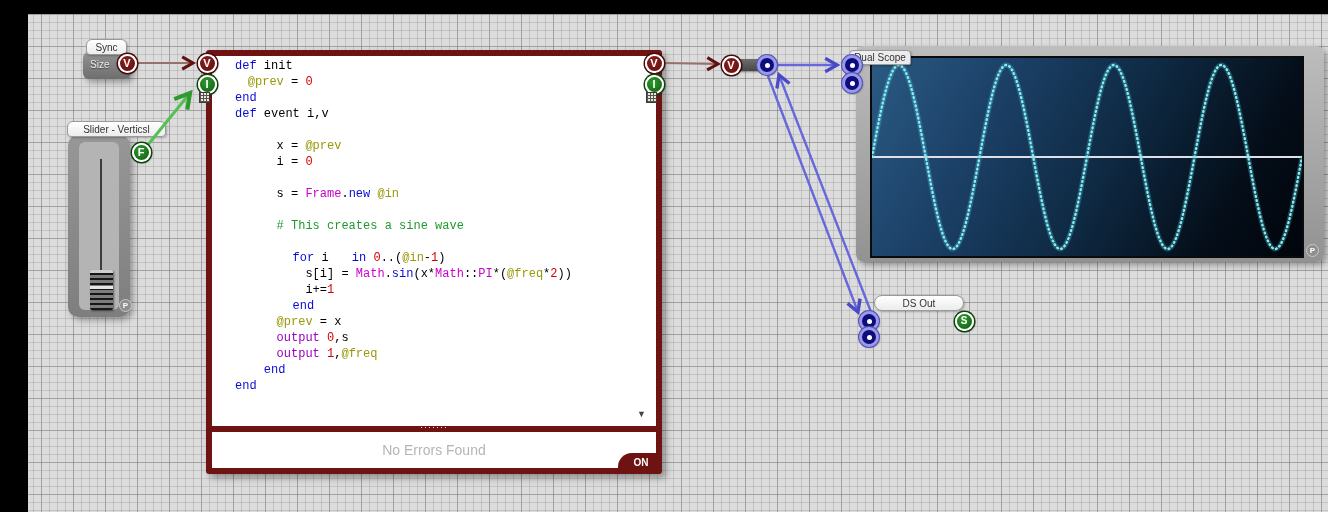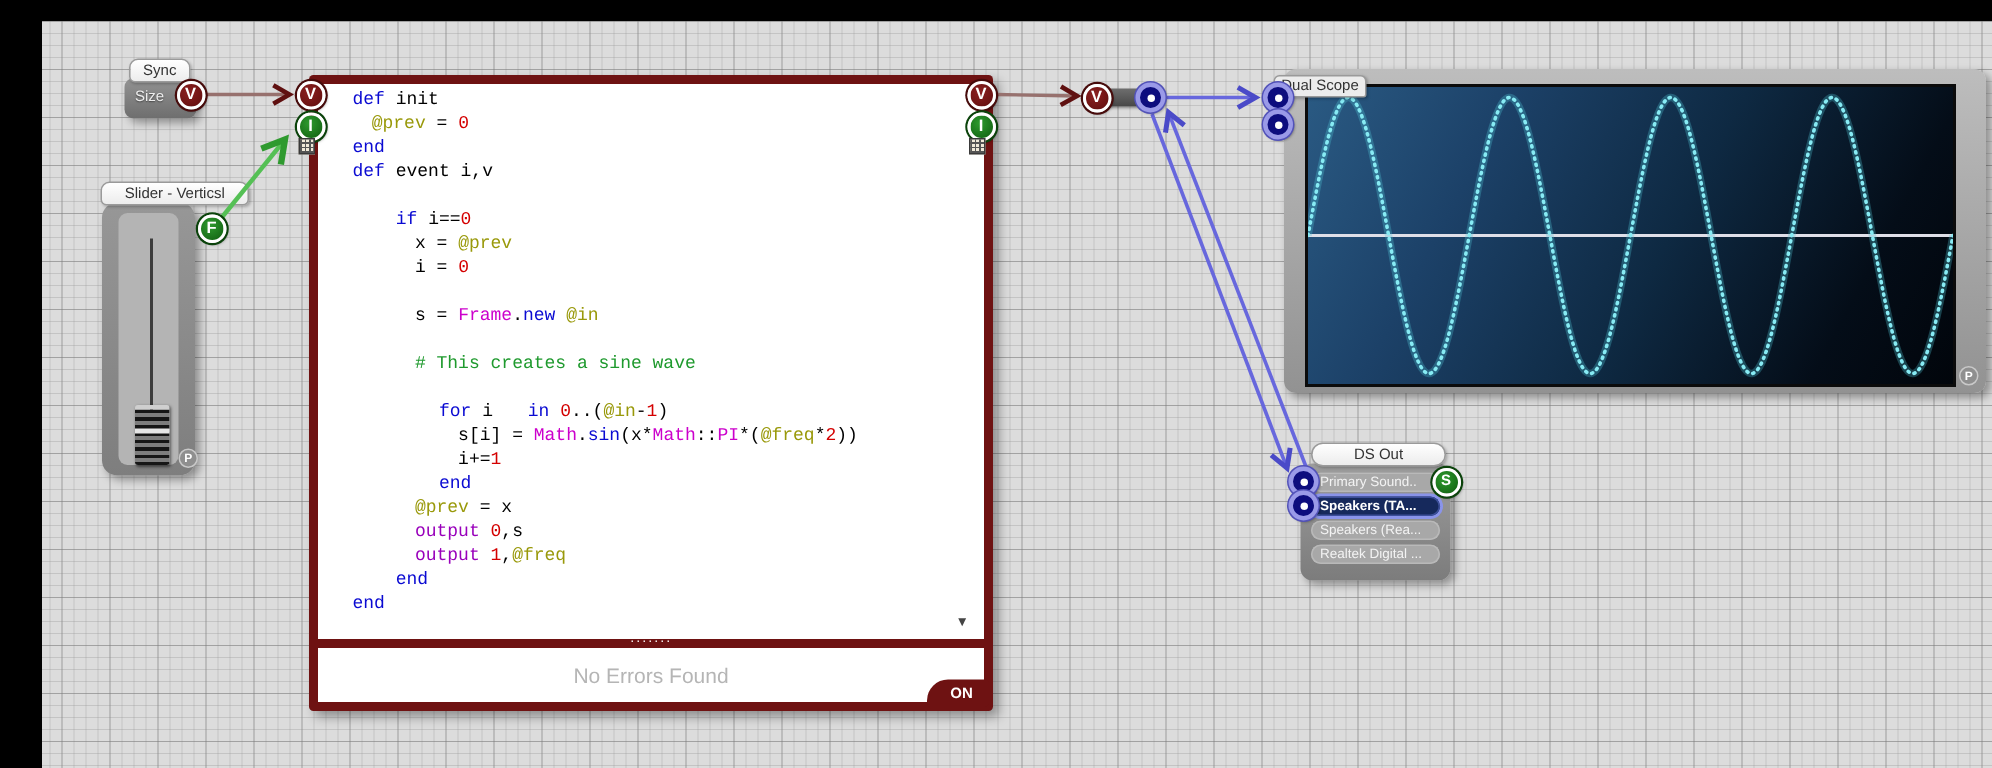--- a/index.html
+++ b/index.html
@@ -119,21 +119,20 @@
     <div class="pbadge" style="left:51px;top:164px;">P</div>
   </div>
 
   <div class="code-node">
     <div class="code-area">
         <div class="cl"><span class="tok-kw">def</span><span class="tok-pl"> init</span></div>
         <div class="cl"><span class="tok-pl">    </span><span class="tok-ivar">@prev</span><span class="tok-pl"> = </span><span class="tok-num">0</span></div>
         <div class="cl"><span class="tok-kw">end</span></div>
         <div class="cl"><span class="tok-kw">def</span><span class="tok-pl"> event i,v</span></div>
         <div class="cl">&nbsp;</div>
-        <div class="cl"><span class="tok-pl">    </span><span class="tok-kw">if</span><span class="tok-pl"> i==</span><span class="tok-num">0</span></div>
         <div class="cl"><span class="tok-pl">        x = </span><span class="tok-ivar">@prev</span></div>
         <div class="cl"><span class="tok-pl">        i = </span><span class="tok-num">0</span></div>
         <div class="cl">&nbsp;</div>
         <div class="cl"><span class="tok-pl">        s = </span><span class="tok-const">Frame</span><span class="tok-pl">.</span><span class="tok-meth">new</span><span class="tok-pl"> </span><span class="tok-ivar">@in</span></div>
         <div class="cl">&nbsp;</div>
         <div class="cl"><span class="tok-pl">        </span><span class="tok-com"># This creates a sine wave</span></div>
         <div class="cl">&nbsp;</div>
         <div class="cl"><span class="tok-pl">        </span><span class="tok-kw">for</span><span class="tok-pl"> i </span><span class="tok-kw">in</span><span class="tok-pl"> </span><span class="tok-num">0</span><span class="tok-pl">..(</span><span class="tok-ivar">@in</span><span class="tok-pl">-</span><span class="tok-num">1</span><span class="tok-pl">)</span></div>
         <div class="cl"><span class="tok-pl">            s[i] = </span><span class="tok-const">Math</span><span class="tok-pl">.</span><span class="tok-meth">sin</span><span class="tok-pl">(x*</span><span class="tok-const">Math</span><span class="tok-pl">::</span><span class="tok-const">PI</span><span class="tok-pl">*(</span><span class="tok-ivar">@freq</span><span class="tok-pl">*</span><span class="tok-num">2</span><span class="tok-pl">))</span></div>
         <div class="cl"><span class="tok-pl">            i+=</span><span class="tok-num">1</span></div>
@@ -158,28 +157,20 @@
       <div class="scope-centerline"></div>
       <svg class="scope-wave" width="430" height="198" viewBox="0 0 430 198">
         <path id="wave-glow" fill="none" stroke="#4ec7d8" stroke-opacity="0.3" stroke-width="5" d="M0.0 99.0L0.5 96.3L1.0 93.6L1.5 90.9L2.0 88.3L2.5 85.6L3.0 83.0L3.5 80.3L4.0 77.7L4.5 75.1L5.0 72.5L5.5 69.9L6.0 67.4L6.5 64.9L7.0 62.4L7.5 59.9L8.0 57.5L8.5 55.2L9.0 52.8L9.5 50.5L10.0 48.2L10.5 46.0L11.0 43.8L11.5 41.7L12.0 39.6L12.5 37.6L13.0 35.6L13.5 33.7L14.0 31.8L14.5 30.0L15.0 28.3L15.5 26.6L16.0 25.0L16.5 23.4L17.0 21.9L17.5 20.5L18.0 19.1L18.5 17.8L19.0 16.6L19.5 15.4L20.0 14.3L20.5 13.3L21.0 12.4L21.5 11.5L22.0 10.7L22.5 10.0L23.0 9.3L23.5 8.8L24.0 8.3L24.5 7.9L25.0 7.6L25.5 7.3L26.0 7.1L26.5 7.0L27.0 7.0L27.5 7.1L28.0 7.2L28.5 7.4L29.0 7.7L29.5 8.1L30.0 8.5L30.5 9.1L31.0 9.7L31.5 10.3L32.0 11.1L32.5 11.9L33.0 12.8L33.5 13.8L34.0 14.9L34.5 16.0L35.0 17.2L35.5 18.4L36.0 19.8L36.5 21.2L37.0 22.6L37.5 24.2L38.0 25.8L38.5 27.4L39.0 29.2L39.5 30.9L40.0 32.8L40.5 34.7L41.0 36.6L41.5 38.6L42.0 40.7L42.5 42.8L43.0 44.9L43.5 47.1L44.0 49.4L44.5 51.6L45.0 54.0L45.5 56.3L46.0 58.7L46.5 61.2L47.0 63.6L47.5 66.1L48.0 68.7L48.5 71.2L49.0 73.8L49.5 76.4L50.0 79.0L50.5 81.6L51.0 84.3L51.5 86.9L52.0 89.6L52.5 92.3L53.0 95.0L53.5 97.7L54.0 100.3L54.5 103.0L55.0 105.7L55.5 108.4L56.0 111.1L56.5 113.7L57.0 116.4L57.5 119.0L58.0 121.6L58.5 124.2L59.0 126.8L59.5 129.3L60.0 131.9L60.5 134.4L61.0 136.8L61.5 139.3L62.0 141.7L62.5 144.0L63.0 146.4L63.5 148.6L64.0 150.9L64.5 153.1L65.0 155.2L65.5 157.3L66.0 159.4L66.5 161.4L67.0 163.3L67.5 165.2L68.0 167.1L68.5 168.8L69.0 170.6L69.5 172.2L70.0 173.8L70.5 175.4L71.0 176.8L71.5 178.2L72.0 179.6L72.5 180.8L73.0 182.0L73.5 183.1L74.0 184.2L74.5 185.2L75.0 186.1L75.5 186.9L76.0 187.7L76.5 188.3L77.0 188.9L77.5 189.5L78.0 189.9L78.5 190.3L79.0 190.6L79.5 190.8L80.0 190.9L80.5 191.0L81.0 191.0L81.5 190.9L82.0 190.7L82.5 190.4L83.0 190.1L83.5 189.7L84.0 189.2L84.5 188.7L85.0 188.0L85.5 187.3L86.0 186.5L86.5 185.6L87.0 184.7L87.5 183.7L88.0 182.6L88.5 181.4L89.0 180.2L89.5 178.9L90.0 177.5L90.5 176.1L91.0 174.6L91.5 173.0L92.0 171.4L92.5 169.7L93.0 168.0L93.5 166.2L94.0 164.3L94.5 162.4L95.0 160.4L95.5 158.4L96.0 156.3L96.5 154.2L97.0 152.0L97.5 149.8L98.0 147.5L98.5 145.2L99.0 142.8L99.5 140.5L100.0 138.1L100.5 135.6L101.0 133.1L101.5 130.6L102.0 128.1L102.5 125.5L103.0 122.9L103.5 120.3L104.0 117.7L104.5 115.0L105.0 112.4L105.5 109.7L106.0 107.1L106.5 104.4L107.0 101.7L107.5 99.0L108.0 96.3L108.5 93.6L109.0 90.9L109.5 88.3L110.0 85.6L110.5 83.0L111.0 80.3L111.5 77.7L112.0 75.1L112.5 72.5L113.0 69.9L113.5 67.4L114.0 64.9L114.5 62.4L115.0 59.9L115.5 57.5L116.0 55.2L116.5 52.8L117.0 50.5L117.5 48.2L118.0 46.0L118.5 43.8L119.0 41.7L119.5 39.6L120.0 37.6L120.5 35.6L121.0 33.7L121.5 31.8L122.0 30.0L122.5 28.3L123.0 26.6L123.5 25.0L124.0 23.4L124.5 21.9L125.0 20.5L125.5 19.1L126.0 17.8L126.5 16.6L127.0 15.4L127.5 14.3L128.0 13.3L128.5 12.4L129.0 11.5L129.5 10.7L130.0 10.0L130.5 9.3L131.0 8.8L131.5 8.3L132.0 7.9L132.5 7.6L133.0 7.3L133.5 7.1L134.0 7.0L134.5 7.0L135.0 7.1L135.5 7.2L136.0 7.4L136.5 7.7L137.0 8.1L137.5 8.5L138.0 9.1L138.5 9.7L139.0 10.3L139.5 11.1L140.0 11.9L140.5 12.8L141.0 13.8L141.5 14.9L142.0 16.0L142.5 17.2L143.0 18.4L143.5 19.8L144.0 21.2L144.5 22.6L145.0 24.2L145.5 25.8L146.0 27.4L146.5 29.2L147.0 30.9L147.5 32.8L148.0 34.7L148.5 36.6L149.0 38.6L149.5 40.7L150.0 42.8L150.5 44.9L151.0 47.1L151.5 49.4L152.0 51.6L152.5 54.0L153.0 56.3L153.5 58.7L154.0 61.2L154.5 63.6L155.0 66.1L155.5 68.7L156.0 71.2L156.5 73.8L157.0 76.4L157.5 79.0L158.0 81.6L158.5 84.3L159.0 86.9L159.5 89.6L160.0 92.3L160.5 95.0L161.0 97.7L161.5 100.3L162.0 103.0L162.5 105.7L163.0 108.4L163.5 111.1L164.0 113.7L164.5 116.4L165.0 119.0L165.5 121.6L166.0 124.2L166.5 126.8L167.0 129.3L167.5 131.9L168.0 134.4L168.5 136.8L169.0 139.3L169.5 141.7L170.0 144.0L170.5 146.4L171.0 148.6L171.5 150.9L172.0 153.1L172.5 155.2L173.0 157.3L173.5 159.4L174.0 161.4L174.5 163.3L175.0 165.2L175.5 167.1L176.0 168.8L176.5 170.6L177.0 172.2L177.5 173.8L178.0 175.4L178.5 176.8L179.0 178.2L179.5 179.6L180.0 180.8L180.5 182.0L181.0 183.1L181.5 184.2L182.0 185.2L182.5 186.1L183.0 186.9L183.5 187.7L184.0 188.3L184.5 188.9L185.0 189.5L185.5 189.9L186.0 190.3L186.5 190.6L187.0 190.8L187.5 190.9L188.0 191.0L188.5 191.0L189.0 190.9L189.5 190.7L190.0 190.4L190.5 190.1L191.0 189.7L191.5 189.2L192.0 188.7L192.5 188.0L193.0 187.3L193.5 186.5L194.0 185.6L194.5 184.7L195.0 183.7L195.5 182.6L196.0 181.4L196.5 180.2L197.0 178.9L197.5 177.5L198.0 176.1L198.5 174.6L199.0 173.0L199.5 171.4L200.0 169.7L200.5 168.0L201.0 166.2L201.5 164.3L202.0 162.4L202.5 160.4L203.0 158.4L203.5 156.3L204.0 154.2L204.5 152.0L205.0 149.8L205.5 147.5L206.0 145.2L206.5 142.8L207.0 140.5L207.5 138.1L208.0 135.6L208.5 133.1L209.0 130.6L209.5 128.1L210.0 125.5L210.5 122.9L211.0 120.3L211.5 117.7L212.0 115.0L212.5 112.4L213.0 109.7L213.5 107.1L214.0 104.4L214.5 101.7L215.0 99.0L215.5 96.3L216.0 93.6L216.5 90.9L217.0 88.3L217.5 85.6L218.0 83.0L218.5 80.3L219.0 77.7L219.5 75.1L220.0 72.5L220.5 69.9L221.0 67.4L221.5 64.9L222.0 62.4L222.5 59.9L223.0 57.5L223.5 55.2L224.0 52.8L224.5 50.5L225.0 48.2L225.5 46.0L226.0 43.8L226.5 41.7L227.0 39.6L227.5 37.6L228.0 35.6L228.5 33.7L229.0 31.8L229.5 30.0L230.0 28.3L230.5 26.6L231.0 25.0L231.5 23.4L232.0 21.9L232.5 20.5L233.0 19.1L233.5 17.8L234.0 16.6L234.5 15.4L235.0 14.3L235.5 13.3L236.0 12.4L236.5 11.5L237.0 10.7L237.5 10.0L238.0 9.3L238.5 8.8L239.0 8.3L239.5 7.9L240.0 7.6L240.5 7.3L241.0 7.1L241.5 7.0L242.0 7.0L242.5 7.1L243.0 7.2L243.5 7.4L244.0 7.7L244.5 8.1L245.0 8.5L245.5 9.1L246.0 9.7L246.5 10.3L247.0 11.1L247.5 11.9L248.0 12.8L248.5 13.8L249.0 14.9L249.5 16.0L250.0 17.2L250.5 18.4L251.0 19.8L251.5 21.2L252.0 22.6L252.5 24.2L253.0 25.8L253.5 27.4L254.0 29.2L254.5 30.9L255.0 32.8L255.5 34.7L256.0 36.6L256.5 38.6L257.0 40.7L257.5 42.8L258.0 44.9L258.5 47.1L259.0 49.4L259.5 51.6L260.0 54.0L260.5 56.3L261.0 58.7L261.5 61.2L262.0 63.6L262.5 66.1L263.0 68.7L263.5 71.2L264.0 73.8L264.5 76.4L265.0 79.0L265.5 81.6L266.0 84.3L266.5 86.9L267.0 89.6L267.5 92.3L268.0 95.0L268.5 97.7L269.0 100.3L269.5 103.0L270.0 105.7L270.5 108.4L271.0 111.1L271.5 113.7L272.0 116.4L272.5 119.0L273.0 121.6L273.5 124.2L274.0 126.8L274.5 129.3L275.0 131.9L275.5 134.4L276.0 136.8L276.5 139.3L277.0 141.7L277.5 144.0L278.0 146.4L278.5 148.6L279.0 150.9L279.5 153.1L280.0 155.2L280.5 157.3L281.0 159.4L281.5 161.4L282.0 163.3L282.5 165.2L283.0 167.1L283.5 168.8L284.0 170.6L284.5 172.2L285.0 173.8L285.5 175.4L286.0 176.8L286.5 178.2L287.0 179.6L287.5 180.8L288.0 182.0L288.5 183.1L289.0 184.2L289.5 185.2L290.0 186.1L290.5 186.9L291.0 187.7L291.5 188.3L292.0 188.9L292.5 189.5L293.0 189.9L293.5 190.3L294.0 190.6L294.5 190.8L295.0 190.9L295.5 191.0L296.0 191.0L296.5 190.9L297.0 190.7L297.5 190.4L298.0 190.1L298.5 189.7L299.0 189.2L299.5 188.7L300.0 188.0L300.5 187.3L301.0 186.5L301.5 185.6L302.0 184.7L302.5 183.7L303.0 182.6L303.5 181.4L304.0 180.2L304.5 178.9L305.0 177.5L305.5 176.1L306.0 174.6L306.5 173.0L307.0 171.4L307.5 169.7L308.0 168.0L308.5 166.2L309.0 164.3L309.5 162.4L310.0 160.4L310.5 158.4L311.0 156.3L311.5 154.2L312.0 152.0L312.5 149.8L313.0 147.5L313.5 145.2L314.0 142.8L314.5 140.5L315.0 138.1L315.5 135.6L316.0 133.1L316.5 130.6L317.0 128.1L317.5 125.5L318.0 122.9L318.5 120.3L319.0 117.7L319.5 115.0L320.0 112.4L320.5 109.7L321.0 107.1L321.5 104.4L322.0 101.7L322.5 99.0L323.0 96.3L323.5 93.6L324.0 90.9L324.5 88.3L325.0 85.6L325.5 83.0L326.0 80.3L326.5 77.7L327.0 75.1L327.5 72.5L328.0 69.9L328.5 67.4L329.0 64.9L329.5 62.4L330.0 59.9L330.5 57.5L331.0 55.2L331.5 52.8L332.0 50.5L332.5 48.2L333.0 46.0L333.5 43.8L334.0 41.7L334.5 39.6L335.0 37.6L335.5 35.6L336.0 33.7L336.5 31.8L337.0 30.0L337.5 28.3L338.0 26.6L338.5 25.0L339.0 23.4L339.5 21.9L340.0 20.5L340.5 19.1L341.0 17.8L341.5 16.6L342.0 15.4L342.5 14.3L343.0 13.3L343.5 12.4L344.0 11.5L344.5 10.7L345.0 10.0L345.5 9.3L346.0 8.8L346.5 8.3L347.0 7.9L347.5 7.6L348.0 7.3L348.5 7.1L349.0 7.0L349.5 7.0L350.0 7.1L350.5 7.2L351.0 7.4L351.5 7.7L352.0 8.1L352.5 8.5L353.0 9.1L353.5 9.7L354.0 10.3L354.5 11.1L355.0 11.9L355.5 12.8L356.0 13.8L356.5 14.9L357.0 16.0L357.5 17.2L358.0 18.4L358.5 19.8L359.0 21.2L359.5 22.6L360.0 24.2L360.5 25.8L361.0 27.4L361.5 29.2L362.0 30.9L362.5 32.8L363.0 34.7L363.5 36.6L364.0 38.6L364.5 40.7L365.0 42.8L365.5 44.9L366.0 47.1L366.5 49.4L367.0 51.6L367.5 54.0L368.0 56.3L368.5 58.7L369.0 61.2L369.5 63.6L370.0 66.1L370.5 68.7L371.0 71.2L371.5 73.8L372.0 76.4L372.5 79.0L373.0 81.6L373.5 84.3L374.0 86.9L374.5 89.6L375.0 92.3L375.5 95.0L376.0 97.7L376.5 100.3L377.0 103.0L377.5 105.7L378.0 108.4L378.5 111.1L379.0 113.7L379.5 116.4L380.0 119.0L380.5 121.6L381.0 124.2L381.5 126.8L382.0 129.3L382.5 131.9L383.0 134.4L383.5 136.8L384.0 139.3L384.5 141.7L385.0 144.0L385.5 146.4L386.0 148.6L386.5 150.9L387.0 153.1L387.5 155.2L388.0 157.3L388.5 159.4L389.0 161.4L389.5 163.3L390.0 165.2L390.5 167.1L391.0 168.8L391.5 170.6L392.0 172.2L392.5 173.8L393.0 175.4L393.5 176.8L394.0 178.2L394.5 179.6L395.0 180.8L395.5 182.0L396.0 183.1L396.5 184.2L397.0 185.2L397.5 186.1L398.0 186.9L398.5 187.7L399.0 188.3L399.5 188.9L400.0 189.5L400.5 189.9L401.0 190.3L401.5 190.6L402.0 190.8L402.5 190.9L403.0 191.0L403.5 191.0L404.0 190.9L404.5 190.7L405.0 190.4L405.5 190.1L406.0 189.7L406.5 189.2L407.0 188.7L407.5 188.0L408.0 187.3L408.5 186.5L409.0 185.6L409.5 184.7L410.0 183.7L410.5 182.6L411.0 181.4L411.5 180.2L412.0 178.9L412.5 177.5L413.0 176.1L413.5 174.6L414.0 173.0L414.5 171.4L415.0 169.7L415.5 168.0L416.0 166.2L416.5 164.3L417.0 162.4L417.5 160.4L418.0 158.4L418.5 156.3L419.0 154.2L419.5 152.0L420.0 149.8L420.5 147.5L421.0 145.2L421.5 142.8L422.0 140.5L422.5 138.1L423.0 135.6L423.5 133.1L424.0 130.6L424.5 128.1L425.0 125.5L425.5 122.9L426.0 120.3L426.5 117.7L427.0 115.0L427.5 112.4L428.0 109.7L428.5 107.1L429.0 104.4L429.5 101.7L430.0 99.0"></path>
         <path id="wave-path" fill="none" stroke="#87ebf4" stroke-width="2.4" stroke-linecap="round" stroke-dasharray="0.8 3.4" d="M0.0 99.0L0.5 96.3L1.0 93.6L1.5 90.9L2.0 88.3L2.5 85.6L3.0 83.0L3.5 80.3L4.0 77.7L4.5 75.1L5.0 72.5L5.5 69.9L6.0 67.4L6.5 64.9L7.0 62.4L7.5 59.9L8.0 57.5L8.5 55.2L9.0 52.8L9.5 50.5L10.0 48.2L10.5 46.0L11.0 43.8L11.5 41.7L12.0 39.6L12.5 37.6L13.0 35.6L13.5 33.7L14.0 31.8L14.5 30.0L15.0 28.3L15.5 26.6L16.0 25.0L16.5 23.4L17.0 21.9L17.5 20.5L18.0 19.1L18.5 17.8L19.0 16.6L19.5 15.4L20.0 14.3L20.5 13.3L21.0 12.4L21.5 11.5L22.0 10.7L22.5 10.0L23.0 9.3L23.5 8.8L24.0 8.3L24.5 7.9L25.0 7.6L25.5 7.3L26.0 7.1L26.5 7.0L27.0 7.0L27.5 7.1L28.0 7.2L28.5 7.4L29.0 7.7L29.5 8.1L30.0 8.5L30.5 9.1L31.0 9.7L31.5 10.3L32.0 11.1L32.5 11.9L33.0 12.8L33.5 13.8L34.0 14.9L34.5 16.0L35.0 17.2L35.5 18.4L36.0 19.8L36.5 21.2L37.0 22.6L37.5 24.2L38.0 25.8L38.5 27.4L39.0 29.2L39.5 30.9L40.0 32.8L40.5 34.7L41.0 36.6L41.5 38.6L42.0 40.7L42.5 42.8L43.0 44.9L43.5 47.1L44.0 49.4L44.5 51.6L45.0 54.0L45.5 56.3L46.0 58.7L46.5 61.2L47.0 63.6L47.5 66.1L48.0 68.7L48.5 71.2L49.0 73.8L49.5 76.4L50.0 79.0L50.5 81.6L51.0 84.3L51.5 86.9L52.0 89.6L52.5 92.3L53.0 95.0L53.5 97.7L54.0 100.3L54.5 103.0L55.0 105.7L55.5 108.4L56.0 111.1L56.5 113.7L57.0 116.4L57.5 119.0L58.0 121.6L58.5 124.2L59.0 126.8L59.5 129.3L60.0 131.9L60.5 134.4L61.0 136.8L61.5 139.3L62.0 141.7L62.5 144.0L63.0 146.4L63.5 148.6L64.0 150.9L64.5 153.1L65.0 155.2L65.5 157.3L66.0 159.4L66.5 161.4L67.0 163.3L67.5 165.2L68.0 167.1L68.5 168.8L69.0 170.6L69.5 172.2L70.0 173.8L70.5 175.4L71.0 176.8L71.5 178.2L72.0 179.6L72.5 180.8L73.0 182.0L73.5 183.1L74.0 184.2L74.5 185.2L75.0 186.1L75.5 186.9L76.0 187.7L76.5 188.3L77.0 188.9L77.5 189.5L78.0 189.9L78.5 190.3L79.0 190.6L79.5 190.8L80.0 190.9L80.5 191.0L81.0 191.0L81.5 190.9L82.0 190.7L82.5 190.4L83.0 190.1L83.5 189.7L84.0 189.2L84.5 188.7L85.0 188.0L85.5 187.3L86.0 186.5L86.5 185.6L87.0 184.7L87.5 183.7L88.0 182.6L88.5 181.4L89.0 180.2L89.5 178.9L90.0 177.5L90.5 176.1L91.0 174.6L91.5 173.0L92.0 171.4L92.5 169.7L93.0 168.0L93.5 166.2L94.0 164.3L94.5 162.4L95.0 160.4L95.5 158.4L96.0 156.3L96.5 154.2L97.0 152.0L97.5 149.8L98.0 147.5L98.5 145.2L99.0 142.8L99.5 140.5L100.0 138.1L100.5 135.6L101.0 133.1L101.5 130.6L102.0 128.1L102.5 125.5L103.0 122.9L103.5 120.3L104.0 117.7L104.5 115.0L105.0 112.4L105.5 109.7L106.0 107.1L106.5 104.4L107.0 101.7L107.5 99.0L108.0 96.3L108.5 93.6L109.0 90.9L109.5 88.3L110.0 85.6L110.5 83.0L111.0 80.3L111.5 77.7L112.0 75.1L112.5 72.5L113.0 69.9L113.5 67.4L114.0 64.9L114.5 62.4L115.0 59.9L115.5 57.5L116.0 55.2L116.5 52.8L117.0 50.5L117.5 48.2L118.0 46.0L118.5 43.8L119.0 41.7L119.5 39.6L120.0 37.6L120.5 35.6L121.0 33.7L121.5 31.8L122.0 30.0L122.5 28.3L123.0 26.6L123.5 25.0L124.0 23.4L124.5 21.9L125.0 20.5L125.5 19.1L126.0 17.8L126.5 16.6L127.0 15.4L127.5 14.3L128.0 13.3L128.5 12.4L129.0 11.5L129.5 10.7L130.0 10.0L130.5 9.3L131.0 8.8L131.5 8.3L132.0 7.9L132.5 7.6L133.0 7.3L133.5 7.1L134.0 7.0L134.5 7.0L135.0 7.1L135.5 7.2L136.0 7.4L136.5 7.7L137.0 8.1L137.5 8.5L138.0 9.1L138.5 9.7L139.0 10.3L139.5 11.1L140.0 11.9L140.5 12.8L141.0 13.8L141.5 14.9L142.0 16.0L142.5 17.2L143.0 18.4L143.5 19.8L144.0 21.2L144.5 22.6L145.0 24.2L145.5 25.8L146.0 27.4L146.5 29.2L147.0 30.9L147.5 32.8L148.0 34.7L148.5 36.6L149.0 38.6L149.5 40.7L150.0 42.8L150.5 44.9L151.0 47.1L151.5 49.4L152.0 51.6L152.5 54.0L153.0 56.3L153.5 58.7L154.0 61.2L154.5 63.6L155.0 66.1L155.5 68.7L156.0 71.2L156.5 73.8L157.0 76.4L157.5 79.0L158.0 81.6L158.5 84.3L159.0 86.9L159.5 89.6L160.0 92.3L160.5 95.0L161.0 97.7L161.5 100.3L162.0 103.0L162.5 105.7L163.0 108.4L163.5 111.1L164.0 113.7L164.5 116.4L165.0 119.0L165.5 121.6L166.0 124.2L166.5 126.8L167.0 129.3L167.5 131.9L168.0 134.4L168.5 136.8L169.0 139.3L169.5 141.7L170.0 144.0L170.5 146.4L171.0 148.6L171.5 150.9L172.0 153.1L172.5 155.2L173.0 157.3L173.5 159.4L174.0 161.4L174.5 163.3L175.0 165.2L175.5 167.1L176.0 168.8L176.5 170.6L177.0 172.2L177.5 173.8L178.0 175.4L178.5 176.8L179.0 178.2L179.5 179.6L180.0 180.8L180.5 182.0L181.0 183.1L181.5 184.2L182.0 185.2L182.5 186.1L183.0 186.9L183.5 187.7L184.0 188.3L184.5 188.9L185.0 189.5L185.5 189.9L186.0 190.3L186.5 190.6L187.0 190.8L187.5 190.9L188.0 191.0L188.5 191.0L189.0 190.9L189.5 190.7L190.0 190.4L190.5 190.1L191.0 189.7L191.5 189.2L192.0 188.7L192.5 188.0L193.0 187.3L193.5 186.5L194.0 185.6L194.5 184.7L195.0 183.7L195.5 182.6L196.0 181.4L196.5 180.2L197.0 178.9L197.5 177.5L198.0 176.1L198.5 174.6L199.0 173.0L199.5 171.4L200.0 169.7L200.5 168.0L201.0 166.2L201.5 164.3L202.0 162.4L202.5 160.4L203.0 158.4L203.5 156.3L204.0 154.2L204.5 152.0L205.0 149.8L205.5 147.5L206.0 145.2L206.5 142.8L207.0 140.5L207.5 138.1L208.0 135.6L208.5 133.1L209.0 130.6L209.5 128.1L210.0 125.5L210.5 122.9L211.0 120.3L211.5 117.7L212.0 115.0L212.5 112.4L213.0 109.7L213.5 107.1L214.0 104.4L214.5 101.7L215.0 99.0L215.5 96.3L216.0 93.6L216.5 90.9L217.0 88.3L217.5 85.6L218.0 83.0L218.5 80.3L219.0 77.7L219.5 75.1L220.0 72.5L220.5 69.9L221.0 67.4L221.5 64.9L222.0 62.4L222.5 59.9L223.0 57.5L223.5 55.2L224.0 52.8L224.5 50.5L225.0 48.2L225.5 46.0L226.0 43.8L226.5 41.7L227.0 39.6L227.5 37.6L228.0 35.6L228.5 33.7L229.0 31.8L229.5 30.0L230.0 28.3L230.5 26.6L231.0 25.0L231.5 23.4L232.0 21.9L232.5 20.5L233.0 19.1L233.5 17.8L234.0 16.6L234.5 15.4L235.0 14.3L235.5 13.3L236.0 12.4L236.5 11.5L237.0 10.7L237.5 10.0L238.0 9.3L238.5 8.8L239.0 8.3L239.5 7.9L240.0 7.6L240.5 7.3L241.0 7.1L241.5 7.0L242.0 7.0L242.5 7.1L243.0 7.2L243.5 7.4L244.0 7.7L244.5 8.1L245.0 8.5L245.5 9.1L246.0 9.7L246.5 10.3L247.0 11.1L247.5 11.9L248.0 12.8L248.5 13.8L249.0 14.9L249.5 16.0L250.0 17.2L250.5 18.4L251.0 19.8L251.5 21.2L252.0 22.6L252.5 24.2L253.0 25.8L253.5 27.4L254.0 29.2L254.5 30.9L255.0 32.8L255.5 34.7L256.0 36.6L256.5 38.6L257.0 40.7L257.5 42.8L258.0 44.9L258.5 47.1L259.0 49.4L259.5 51.6L260.0 54.0L260.5 56.3L261.0 58.7L261.5 61.2L262.0 63.6L262.5 66.1L263.0 68.7L263.5 71.2L264.0 73.8L264.5 76.4L265.0 79.0L265.5 81.6L266.0 84.3L266.5 86.9L267.0 89.6L267.5 92.3L268.0 95.0L268.5 97.7L269.0 100.3L269.5 103.0L270.0 105.7L270.5 108.4L271.0 111.1L271.5 113.7L272.0 116.4L272.5 119.0L273.0 121.6L273.5 124.2L274.0 126.8L274.5 129.3L275.0 131.9L275.5 134.4L276.0 136.8L276.5 139.3L277.0 141.7L277.5 144.0L278.0 146.4L278.5 148.6L279.0 150.9L279.5 153.1L280.0 155.2L280.5 157.3L281.0 159.4L281.5 161.4L282.0 163.3L282.5 165.2L283.0 167.1L283.5 168.8L284.0 170.6L284.5 172.2L285.0 173.8L285.5 175.4L286.0 176.8L286.5 178.2L287.0 179.6L287.5 180.8L288.0 182.0L288.5 183.1L289.0 184.2L289.5 185.2L290.0 186.1L290.5 186.9L291.0 187.7L291.5 188.3L292.0 188.9L292.5 189.5L293.0 189.9L293.5 190.3L294.0 190.6L294.5 190.8L295.0 190.9L295.5 191.0L296.0 191.0L296.5 190.9L297.0 190.7L297.5 190.4L298.0 190.1L298.5 189.7L299.0 189.2L299.5 188.7L300.0 188.0L300.5 187.3L301.0 186.5L301.5 185.6L302.0 184.7L302.5 183.7L303.0 182.6L303.5 181.4L304.0 180.2L304.5 178.9L305.0 177.5L305.5 176.1L306.0 174.6L306.5 173.0L307.0 171.4L307.5 169.7L308.0 168.0L308.5 166.2L309.0 164.3L309.5 162.4L310.0 160.4L310.5 158.4L311.0 156.3L311.5 154.2L312.0 152.0L312.5 149.8L313.0 147.5L313.5 145.2L314.0 142.8L314.5 140.5L315.0 138.1L315.5 135.6L316.0 133.1L316.5 130.6L317.0 128.1L317.5 125.5L318.0 122.9L318.5 120.3L319.0 117.7L319.5 115.0L320.0 112.4L320.5 109.7L321.0 107.1L321.5 104.4L322.0 101.7L322.5 99.0L323.0 96.3L323.5 93.6L324.0 90.9L324.5 88.3L325.0 85.6L325.5 83.0L326.0 80.3L326.5 77.7L327.0 75.1L327.5 72.5L328.0 69.9L328.5 67.4L329.0 64.9L329.5 62.4L330.0 59.9L330.5 57.5L331.0 55.2L331.5 52.8L332.0 50.5L332.5 48.2L333.0 46.0L333.5 43.8L334.0 41.7L334.5 39.6L335.0 37.6L335.5 35.6L336.0 33.7L336.5 31.8L337.0 30.0L337.5 28.3L338.0 26.6L338.5 25.0L339.0 23.4L339.5 21.9L340.0 20.5L340.5 19.1L341.0 17.8L341.5 16.6L342.0 15.4L342.5 14.3L343.0 13.3L343.5 12.4L344.0 11.5L344.5 10.7L345.0 10.0L345.5 9.3L346.0 8.8L346.5 8.3L347.0 7.9L347.5 7.6L348.0 7.3L348.5 7.1L349.0 7.0L349.5 7.0L350.0 7.1L350.5 7.2L351.0 7.4L351.5 7.7L352.0 8.1L352.5 8.5L353.0 9.1L353.5 9.7L354.0 10.3L354.5 11.1L355.0 11.9L355.5 12.8L356.0 13.8L356.5 14.9L357.0 16.0L357.5 17.2L358.0 18.4L358.5 19.8L359.0 21.2L359.5 22.6L360.0 24.2L360.5 25.8L361.0 27.4L361.5 29.2L362.0 30.9L362.5 32.8L363.0 34.7L363.5 36.6L364.0 38.6L364.5 40.7L365.0 42.8L365.5 44.9L366.0 47.1L366.5 49.4L367.0 51.6L367.5 54.0L368.0 56.3L368.5 58.7L369.0 61.2L369.5 63.6L370.0 66.1L370.5 68.7L371.0 71.2L371.5 73.8L372.0 76.4L372.5 79.0L373.0 81.6L373.5 84.3L374.0 86.9L374.5 89.6L375.0 92.3L375.5 95.0L376.0 97.7L376.5 100.3L377.0 103.0L377.5 105.7L378.0 108.4L378.5 111.1L379.0 113.7L379.5 116.4L380.0 119.0L380.5 121.6L381.0 124.2L381.5 126.8L382.0 129.3L382.5 131.9L383.0 134.4L383.5 136.8L384.0 139.3L384.5 141.7L385.0 144.0L385.5 146.4L386.0 148.6L386.5 150.9L387.0 153.1L387.5 155.2L388.0 157.3L388.5 159.4L389.0 161.4L389.5 163.3L390.0 165.2L390.5 167.1L391.0 168.8L391.5 170.6L392.0 172.2L392.5 173.8L393.0 175.4L393.5 176.8L394.0 178.2L394.5 179.6L395.0 180.8L395.5 182.0L396.0 183.1L396.5 184.2L397.0 185.2L397.5 186.1L398.0 186.9L398.5 187.7L399.0 188.3L399.5 188.9L400.0 189.5L400.5 189.9L401.0 190.3L401.5 190.6L402.0 190.8L402.5 190.9L403.0 191.0L403.5 191.0L404.0 190.9L404.5 190.7L405.0 190.4L405.5 190.1L406.0 189.7L406.5 189.2L407.0 188.7L407.5 188.0L408.0 187.3L408.5 186.5L409.0 185.6L409.5 184.7L410.0 183.7L410.5 182.6L411.0 181.4L411.5 180.2L412.0 178.9L412.5 177.5L413.0 176.1L413.5 174.6L414.0 173.0L414.5 171.4L415.0 169.7L415.5 168.0L416.0 166.2L416.5 164.3L417.0 162.4L417.5 160.4L418.0 158.4L418.5 156.3L419.0 154.2L419.5 152.0L420.0 149.8L420.5 147.5L421.0 145.2L421.5 142.8L422.0 140.5L422.5 138.1L423.0 135.6L423.5 133.1L424.0 130.6L424.5 128.1L425.0 125.5L425.5 122.9L426.0 120.3L426.5 117.7L427.0 115.0L427.5 112.4L428.0 109.7L428.5 107.1L429.0 104.4L429.5 101.7L430.0 99.0"></path>
       </svg>
     </div>
     <div class="pbadge" style="left:450px;top:198px;">P</div>
   </div>
 
   <div class="tab" style="left:846px;top:295px;width:88px;height:14px;border-radius:8px;">DS Out</div>
-  <div class="nodebody dsout-body">
-    <div class="ds-items">
-        <div class="ds-item">Primary Sound..</div>
-        <div class="ds-item sel">Speakers (TA...</div>
-        <div class="ds-item">Speakers (Rea...</div>
-        <div class="ds-item">Realtek Digital ...</div>
-      </div>
-  </div>
 
   <svg class="wires">
     <defs>
       <marker id="ar-maroon" viewBox="0 0 10 10" refX="8" refY="5" markerWidth="7" markerHeight="7" orient="auto">
         <path d="M1,1 L8,5 L1,9" fill="none" stroke="#5f1010" stroke-width="2"></path>
         </marker>
       <marker id="ar-green" viewBox="0 0 10 10" refX="8" refY="5" markerWidth="7" markerHeight="7" orient="auto">
         <path d="M1,1 L8,5 L1,9" fill="none" stroke="#2f9a2f" stroke-width="2"></path>
         </marker>
       <marker id="ar-blue" viewBox="0 0 10 10" refX="8" refY="5" markerWidth="7" markerHeight="7" orient="auto">

